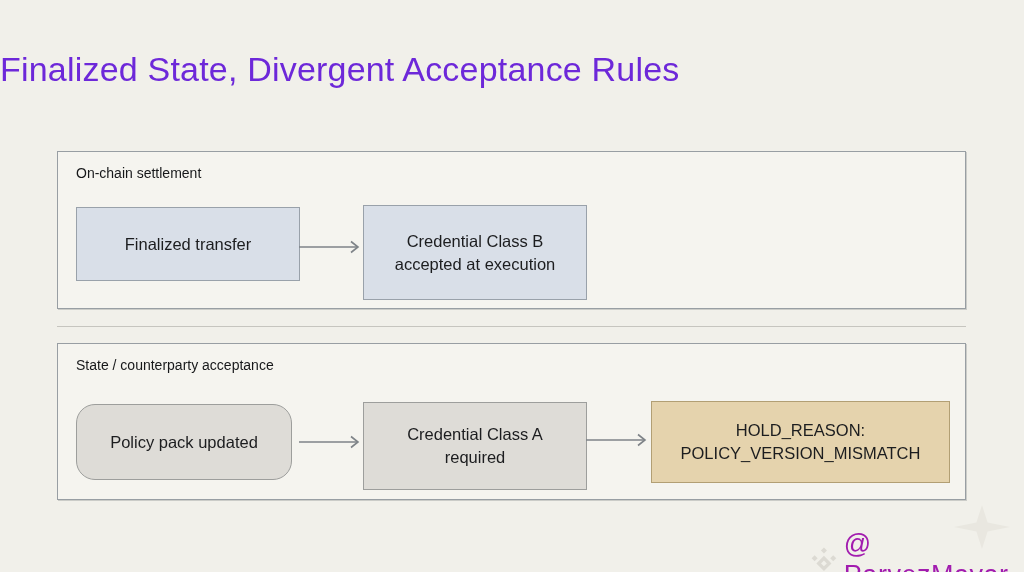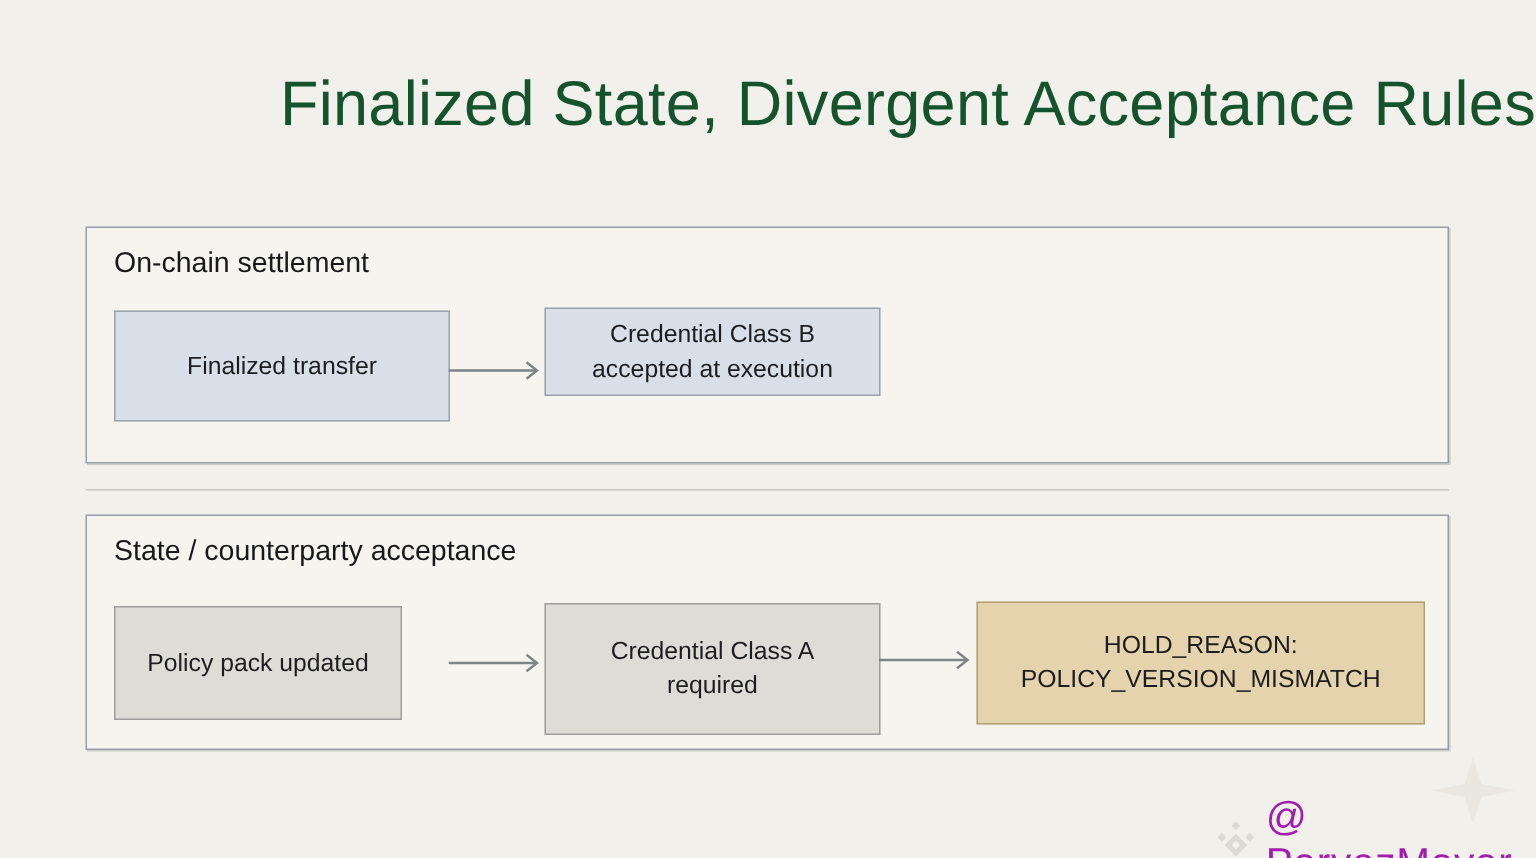--- a/index.html
+++ b/index.html
@@ -1,38 +1,38 @@
 <!DOCTYPE html>
 <html><head>
 <meta charset="utf-8">
 <style>
   html,body{margin:0;padding:0;}
   body{font-family:"Liberation Sans","DejaVu Sans",sans-serif;}
   .stage{position:relative;width:1024px;height:572px;background:#f1f0ea;overflow:hidden;}
 
-  .title{position:absolute;top:48px;left:0;width:100%;text-align:right;
-         font-size:42px;line-height:42px;font-weight:400;color:#14532d;letter-spacing:.2px;}
+  .title{position:absolute;top:48px;left:0;width:100%;text-align:left;
+         font-size:34px;line-height:42px;font-weight:400;color:#6d28d9;letter-spacing:.2px;}
 
   .section{position:absolute;left:57px;width:909px;background:#f5f4ef;
            border:1.5px solid #989ea3;box-sizing:border-box;
            box-shadow:1px 1px 0 rgba(90,95,100,.25);}
   .section-1{top:151px;height:158px;}
   .section-2{top:343px;height:157px;}
-  .section-label{position:absolute;left:18px;top:13px;font-size:19px;color:#17181a;}
+  .section-label{position:absolute;left:18px;top:13px;font-size:14px;color:#17181a;}
 
   .node{position:absolute;display:flex;align-items:center;justify-content:center;
         text-align:center;box-sizing:border-box;font-size:16.5px;line-height:1.38;
         color:#1c1d1f;padding:4px 14px;}
   .node-blue{background:#d9dfe8;border:1.5px solid #99a1aa;}
   .node-gray{background:#dedcd7;border:1.5px solid #9d9e9c;}
   .node-tan {background:#e5d3ad;border:1.5px solid #b29f74;}
 
   .s1-b1{left:18px;top:55px;width:224px;height:74px;}
-  .s1-b2{left:305px;top:53px;width:224px;height:59px;}
-  .s2-b1{left:18px;top:60px;width:192px;height:76px;}
+  .s1-b2{left:305px;top:53px;width:224px;height:95px;}
+  .s2-b1{left:18px;top:60px;width:216px;height:76px;border-radius:19px;}
   .s2-b2{left:305px;top:58px;width:224px;height:88px;}
   .s2-b3{left:593px;top:57px;width:299px;height:82px;}
 
   .arrow{position:absolute;width:64px;height:14px;}
   .a1{left:241px;top:88px;}
   .a2{left:241px;top:91px;}
   .a3{left:528px;top:89px;}
 
   .divider{position:absolute;left:57px;top:326px;width:909px;height:1px;background:#c6c5bf;}
 

